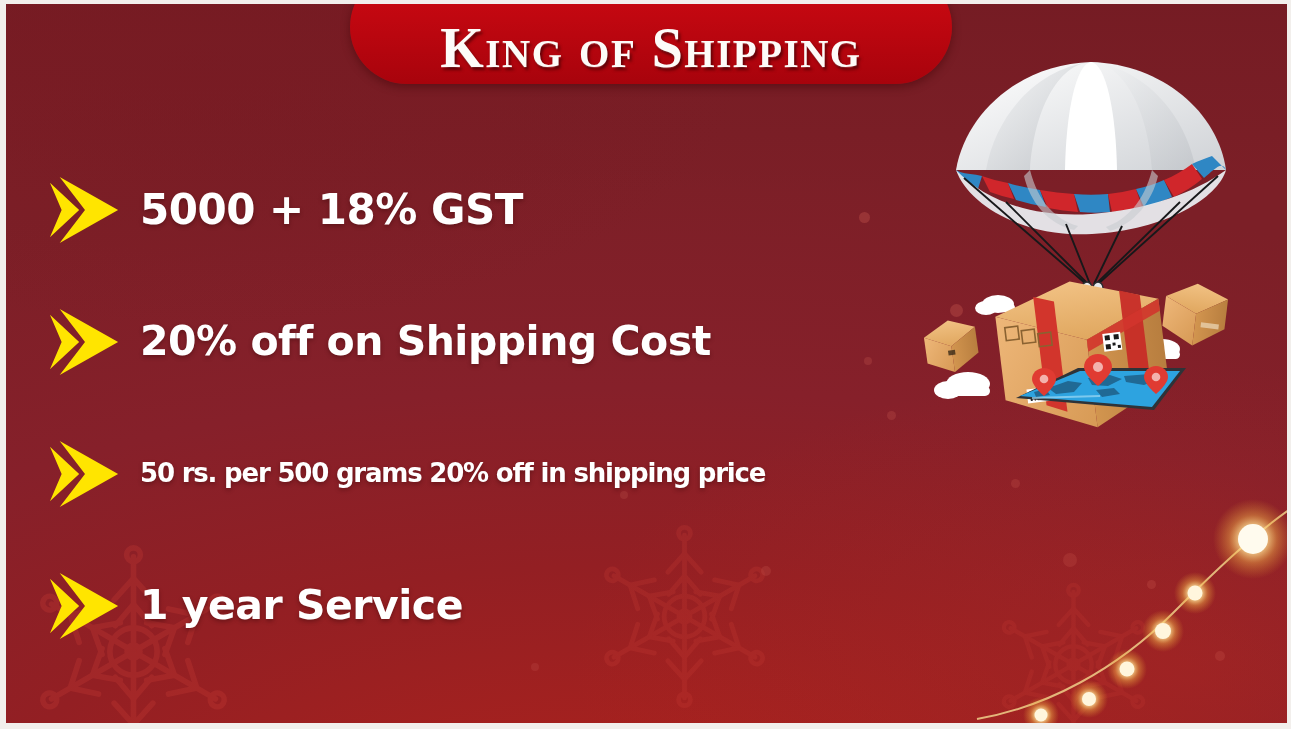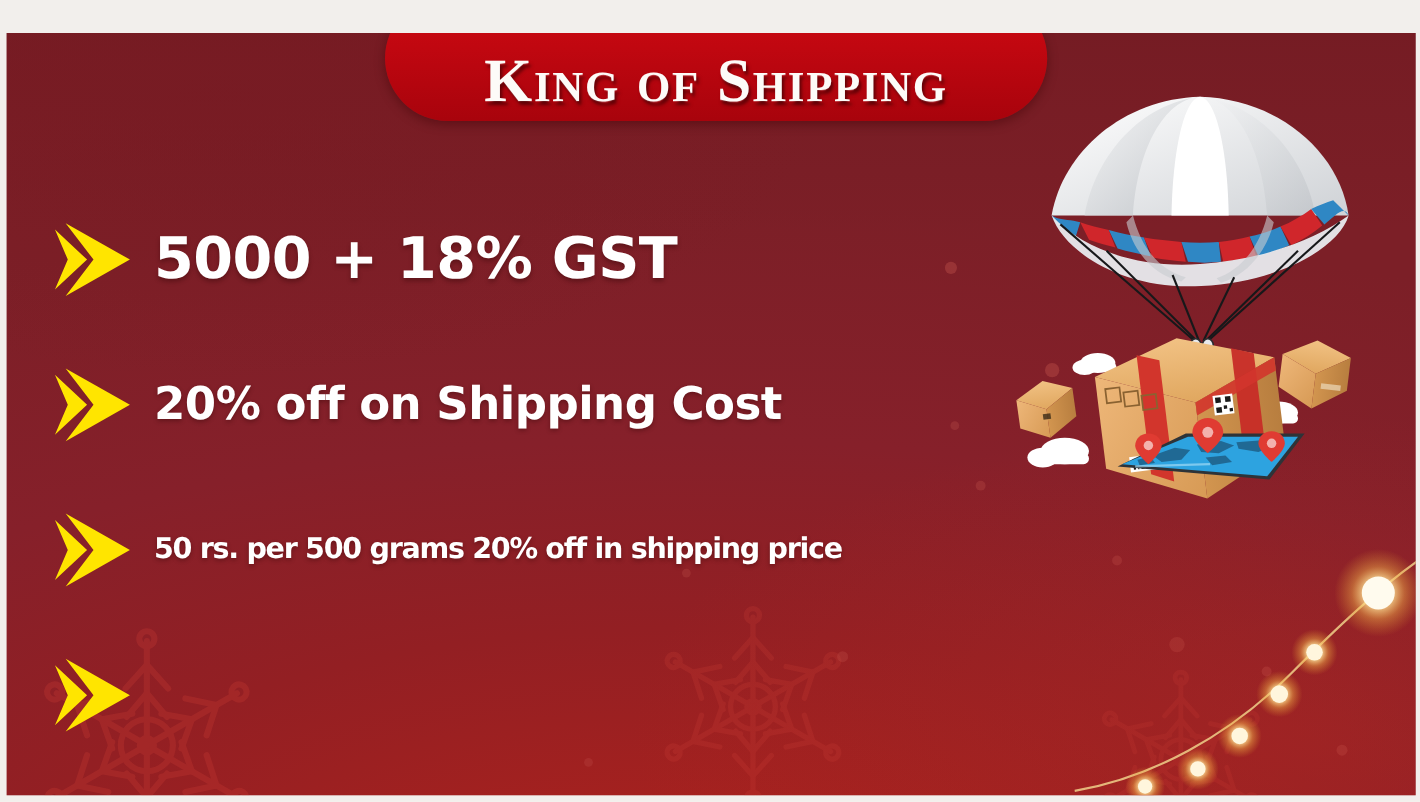--- a/index.html
+++ b/index.html
@@ -28,21 +28,20 @@
   
   .bg {
     position: absolute;
     left: 6px;
     top: 4px;
     right: 4px;
     bottom: 6px;
     overflow: hidden;
     background:
       radial-gradient(120% 95% at 48% 118%, #b3241f 0%, #a4211f 18%, #931f23 42%, #86202a 68%, #7c1f27 100%);
-    margin-top: 26px;
   }
   
   .bg-sheen {
     position: absolute;
     inset: 0;
     background:
       radial-gradient(70% 60% at 15% 8%, rgba(120,26,34,.55) 0%, rgba(120,26,34,0) 62%),
       radial-gradient(80% 70% at 92% 92%, rgba(190,45,35,.30) 0%, rgba(190,45,35,0) 60%),
       linear-gradient(180deg, rgba(105,22,29,.35) 0%, rgba(105,22,29,0) 26%);
     pointer-events: none;
@@ -116,21 +115,21 @@
   .bullet-text {
     font-family: "DejaVu Sans", "Liberation Sans", sans-serif;
     font-weight: bold;
     font-size: 42px;
     line-height: 1.05;
     color: #ffffff;
     letter-spacing: -.5px;
     white-space: nowrap;
     text-shadow: 0 2px 4px rgba(60,8,12,.45);
   }
-  .bullet-row.r1 .bullet-text { font-size: 52px; }
+  .bullet-row.r1 .bullet-text { font-size: 42px; }
   .bullet-row.r2 .bullet-text { font-size: 41px; }
   .bullet-row.r3 .bullet-text { font-size: 26px; letter-spacing: -1.2px; }
   .bullet-row.r4 .bullet-text { font-size: 41px; }
 
   
   .art {
     position: absolute;
     left: 920px;
     top: 48px;
     width: 330px;
@@ -266,20 +265,21 @@
         <span class="bullet-text">50 rs. per 500 grams  20% off in shipping price</span>
       </div>
 
       <div class="bullet-row r4">
         <span class="chev">
           <svg viewBox="0 0 80 76" aria-hidden="true">
             <path d="M14 4 L74 38 L14 72 L40 38 Z" fill="#ffe500"></path>
             <path d="M4 10 L34 38 L4 66 L16 38 Z" fill="#ffe500"></path>
           </svg>
         </span>
+        <span class="bullet-text">1 year Service</span>
       </div>
 
     </div>
 
     <div class="art">
       <svg viewBox="0 0 330 365" aria-hidden="true">
         <defs>
           <linearGradient id="canopyA" x1="0" y1="0" x2="1" y2="1">
             <stop offset="0" stop-color="#ffffff"></stop>
               <stop offset="1" stop-color="#cfd2d6"></stop>

